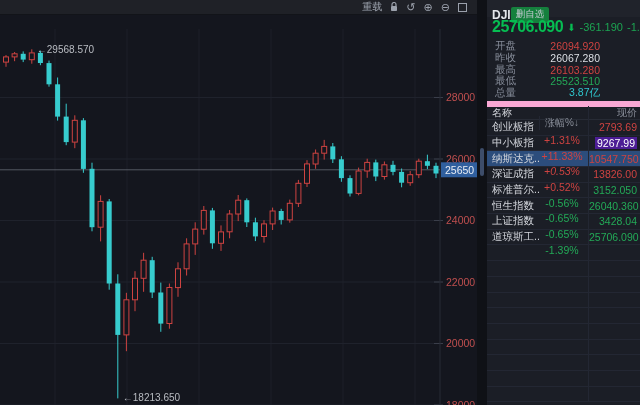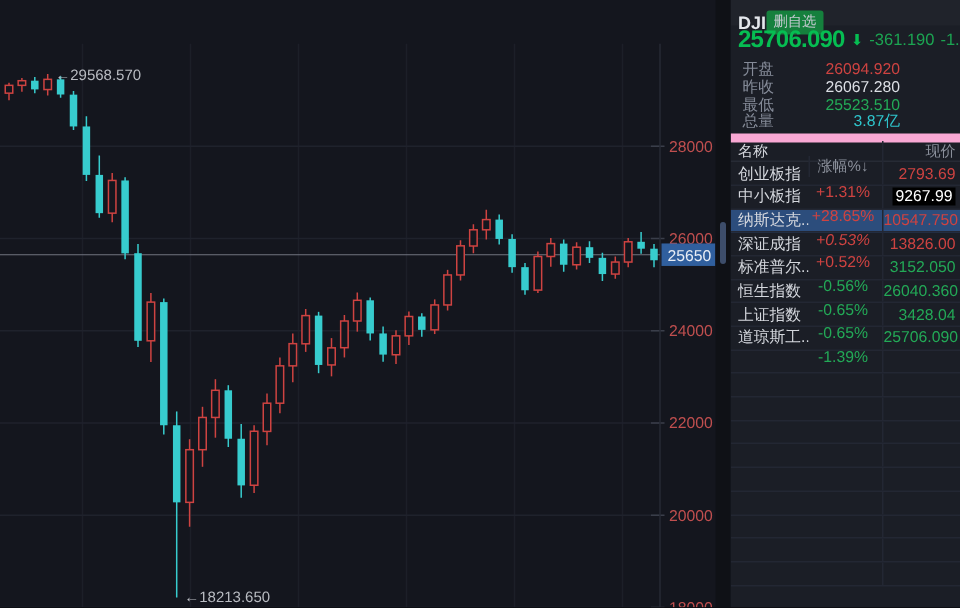--- a/index.html
+++ b/index.html
@@ -27,29 +27,48 @@
   .stats { padding:3px 0 2px 0; border-bottom:6px solid #f9a8d4; }
   .stat-row { height:11.8px; display:flex; align-items:center; font-size:10.5px; }
   .stat-label { color:#858b98; margin-left:8px; }
   .stat-val { flex:1; text-align:right; margin-right:40px; }
   .t-head { height:13px; display:flex; align-items:center; font-size:10px; color:#8a8f9a; border-bottom:1px solid #272b35; }
   .t-row { height:15.7px; display:flex; align-items:stretch; font-size:10.5px; border-bottom:1px solid #232733; cursor:pointer; }
   .t-row.selected { background:#2c4d7c; }
   .c-name { flex:0 0 52px; display:flex; align-items:center; padding-left:5px; color:#d4d7dd; white-space:nowrap; overflow:hidden; }
   .c-chg  { flex:0 0 49px; display:flex; align-items:center; justify-content:center; padding-right:4px; border-left:1px solid #232733;margin-top:20px; }
   .c-price{ flex:1; display:flex; align-items:center; justify-content:flex-end; padding-right:3px; border-left:1px solid #232733; }
-  .flash { background:#000000; color:#fff !important; padding:0 2px; }
+  .flash { background:#4c1d95; color:#fff !important; padding:0 2px; }
   .t-body { flex:1; overflow:hidden; }
 </style>
 </head>
 <body>
 
 <div class="app">
 
   <div class="left">
+    <div class="band2">
+      <span class="tbtn">
+        <span>重载</span>
+      </span>
+      <span class="tbtn">
+        <svg width="8" height="10" viewBox="0 0 8 10">
+            <path d="M2 4V2.5A2 2 0 0 1 6 2.5V4" fill="none" stroke="#9ba1ac" stroke-width="1.2"></path>
+            <rect x="1" y="4" width="6" height="5" rx="0.8" fill="#9ba1ac"></rect>
+          </svg>
+      </span>
+      <span class="tbtn glyph">↺</span>
+      <span class="tbtn glyph">⊕</span>
+      <span class="tbtn glyph">⊖</span>
+      <span class="tbtn">
+        <svg width="9" height="9" viewBox="0 0 9 9">
+            <rect x="0.5" y="0.5" width="8" height="8" fill="none" stroke="#9ba1ac" stroke-width="1"></rect>
+          </svg>
+      </span>
+    </div>
     <div class="chart-wrap">
       <svg id="chart-svg" width="477" height="376">
           <line x1="55" y1="0" x2="55" y2="376" stroke="#1c1f28"></line>
           <line x1="127" y1="0" x2="127" y2="376" stroke="#1c1f28"></line>
           <line x1="199" y1="0" x2="199" y2="376" stroke="#1c1f28"></line>
           <line x1="271" y1="0" x2="271" y2="376" stroke="#1c1f28"></line>
           <line x1="343" y1="0" x2="343" y2="376" stroke="#1c1f28"></line>
           <line x1="415" y1="0" x2="415" y2="376" stroke="#1c1f28"></line>
           <line x1="0" y1="68.5" x2="440" y2="68.5" stroke="#1f222c"></line>
           <line x1="434" y1="68.5" x2="443" y2="68.5" stroke="#3a3e4a"></line>
@@ -201,20 +220,24 @@
     <div class="stats">
         <div class="stat-row">
           <span class="stat-label">开盘</span>
                  <span class="stat-val" style="color: rgb(206, 67, 65);">26094.920</span>
         </div>
         <div class="stat-row">
           <span class="stat-label">昨收</span>
                  <span class="stat-val" style="color: rgb(220, 223, 229);">26067.280</span>
         </div>
         <div class="stat-row">
+          <span class="stat-label">最高</span>
+                 <span class="stat-val" style="color: rgb(206, 67, 65);">26103.280</span>
+        </div>
+        <div class="stat-row">
           <span class="stat-label">最低</span>
                  <span class="stat-val" style="color: rgb(35, 169, 87);">25523.510</span>
         </div>
         <div class="stat-row">
           <span class="stat-label">总量</span>
                  <span class="stat-val" style="color: rgb(47, 198, 205);">3.87亿</span>
         </div>
       </div>
     <div class="t-head">
       <span class="c-name">名称</span>
@@ -225,21 +248,21 @@
       <span class="c-price">现价</span>
     </div>
     <div class="t-body">
         <div class="t-row">
           <span class="c-name">创业板指</span>
                  <span class="c-chg" style="color: rgb(206, 67, 65);">+1.31%</span>
                  <span class="c-price" style="color: rgb(206, 67, 65);">2793.69</span>
         </div>
         <div class="t-row">
           <span class="c-name">中小板指</span>
-                 <span class="c-chg" style="color: rgb(206, 67, 65);">+28.65%</span>
+                 <span class="c-chg" style="color: rgb(206, 67, 65);">+11.33%</span>
                  <span class="c-price">
             <span class="flash">9267.99</span>
           </span>
         </div>
         <div class="t-row selected">
           <span class="c-name">纳斯达克...</span>
                  <span class="c-chg" style="color: rgb(206, 67, 65); font-style: italic;">+0.53%</span>
                  <span class="c-price" style="color: rgb(206, 67, 65);">10547.750</span>
         </div>
         <div class="t-row">

